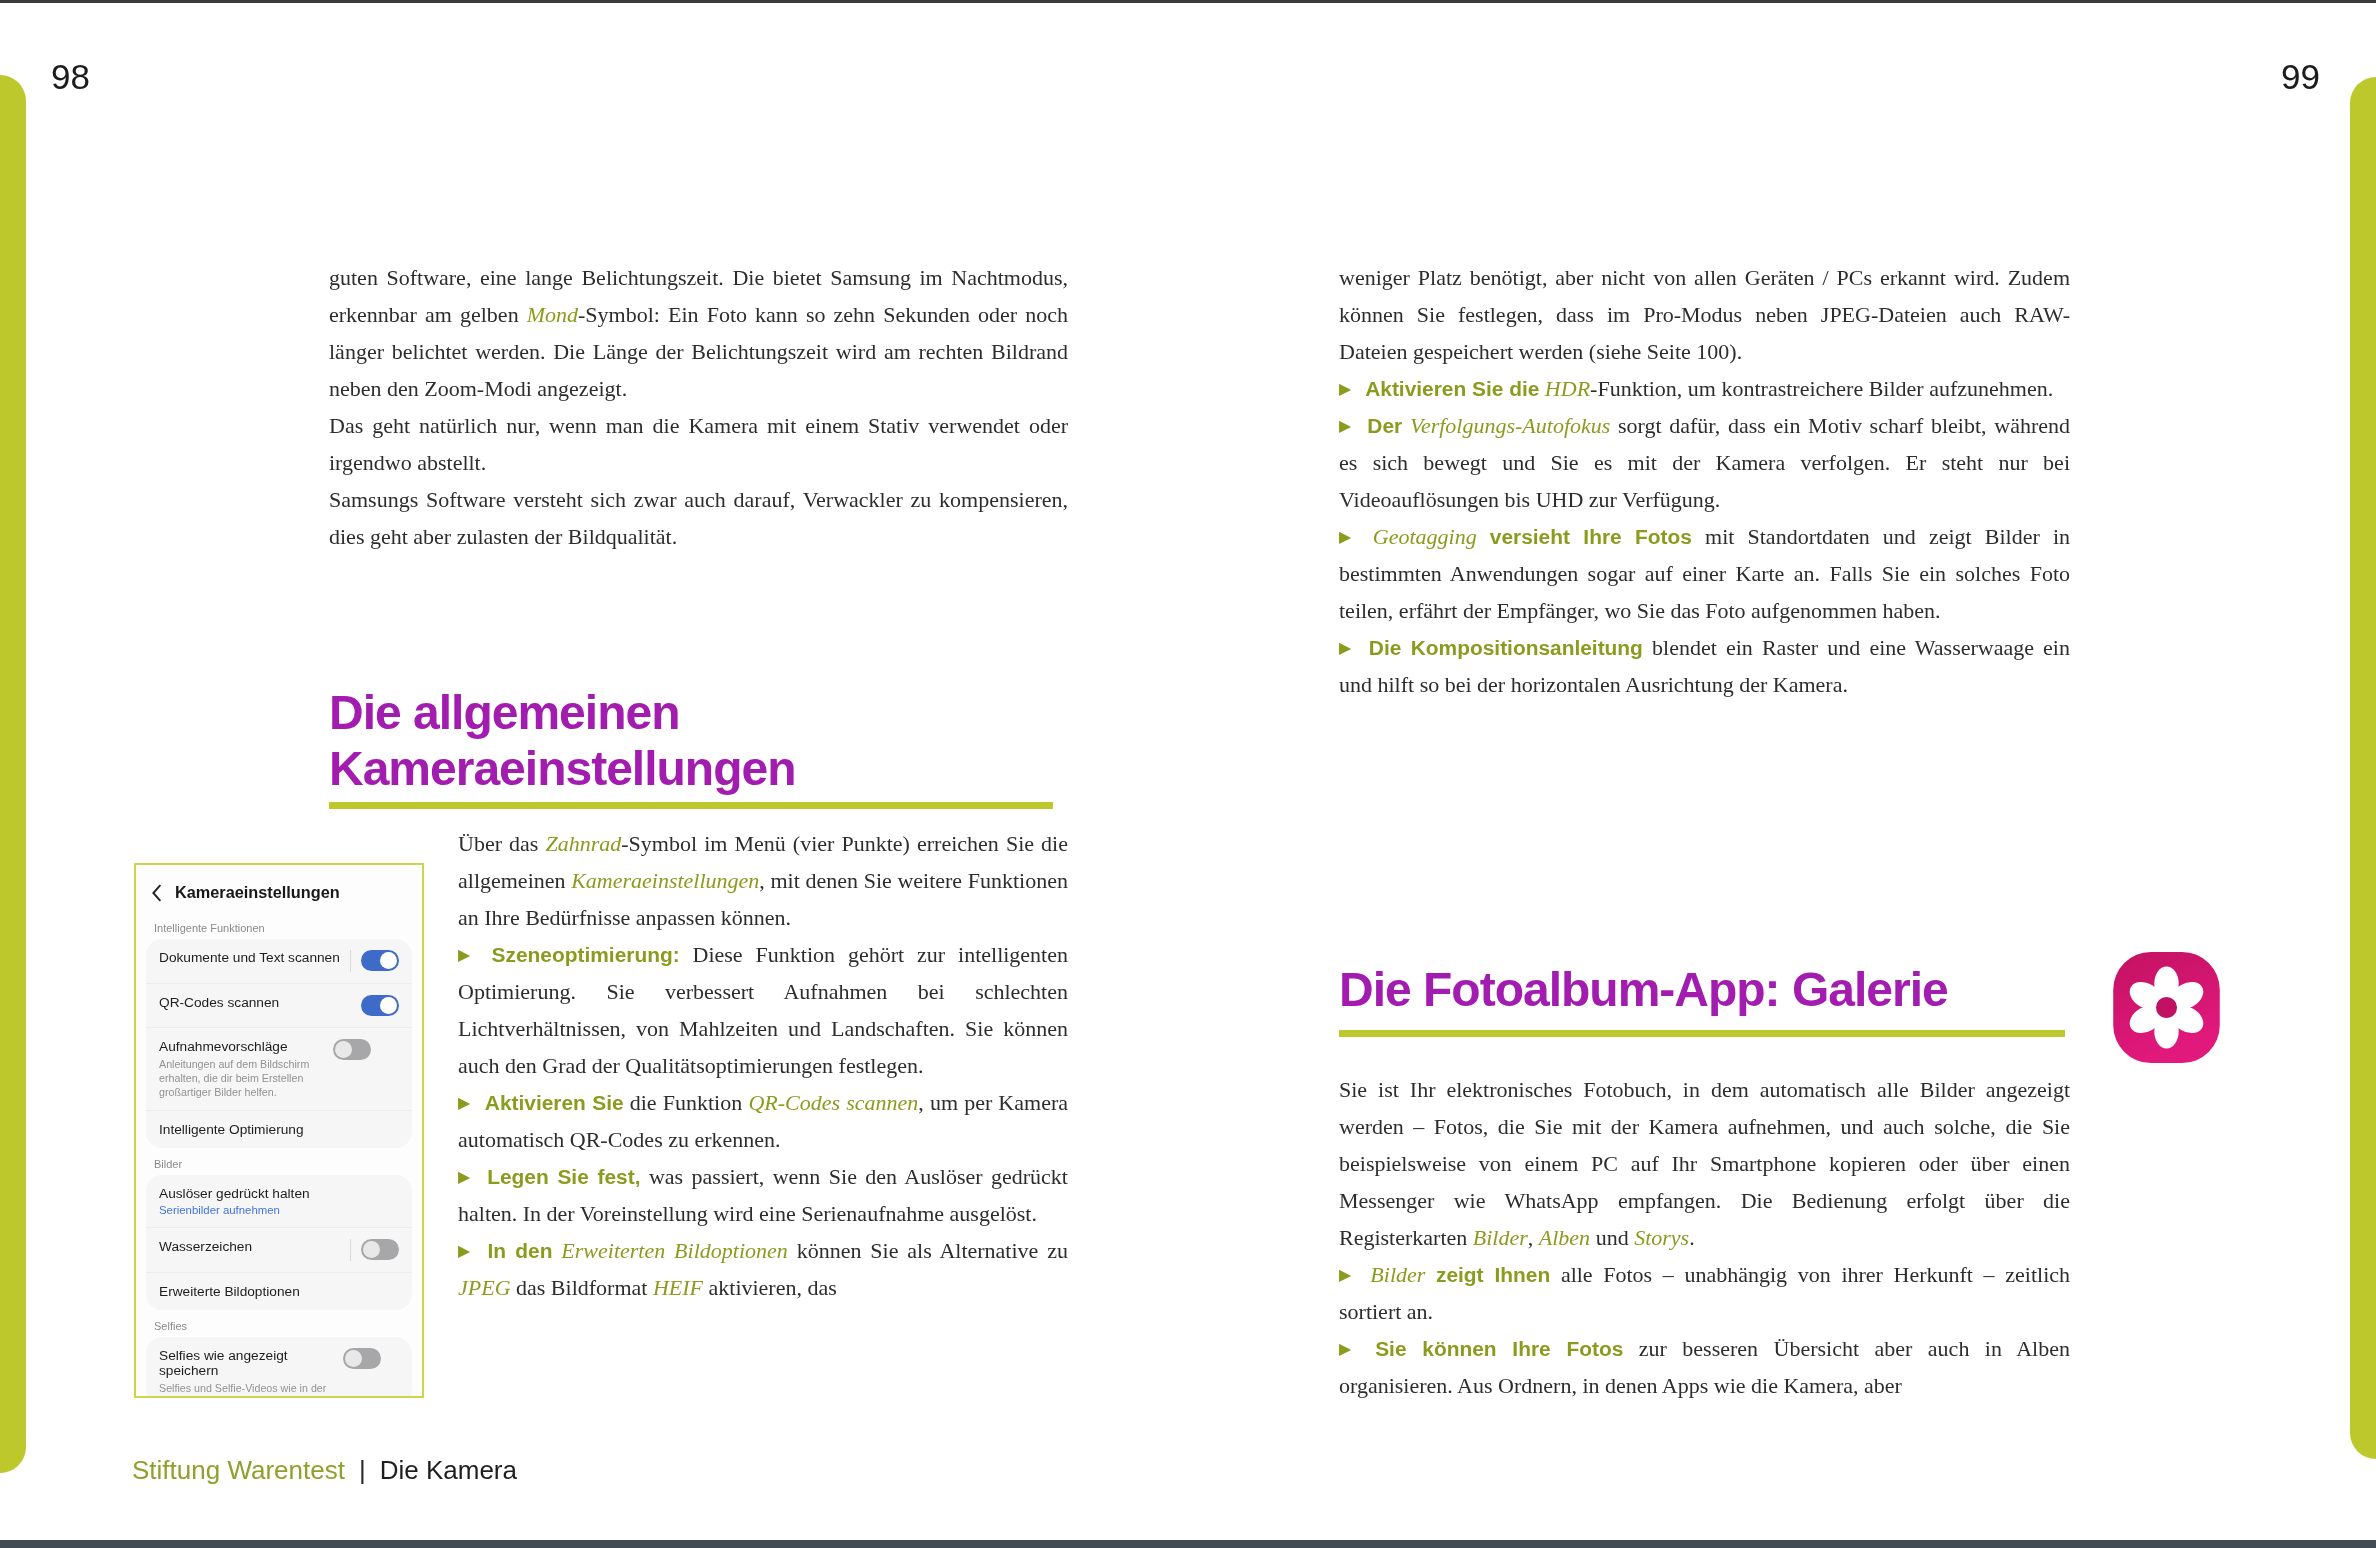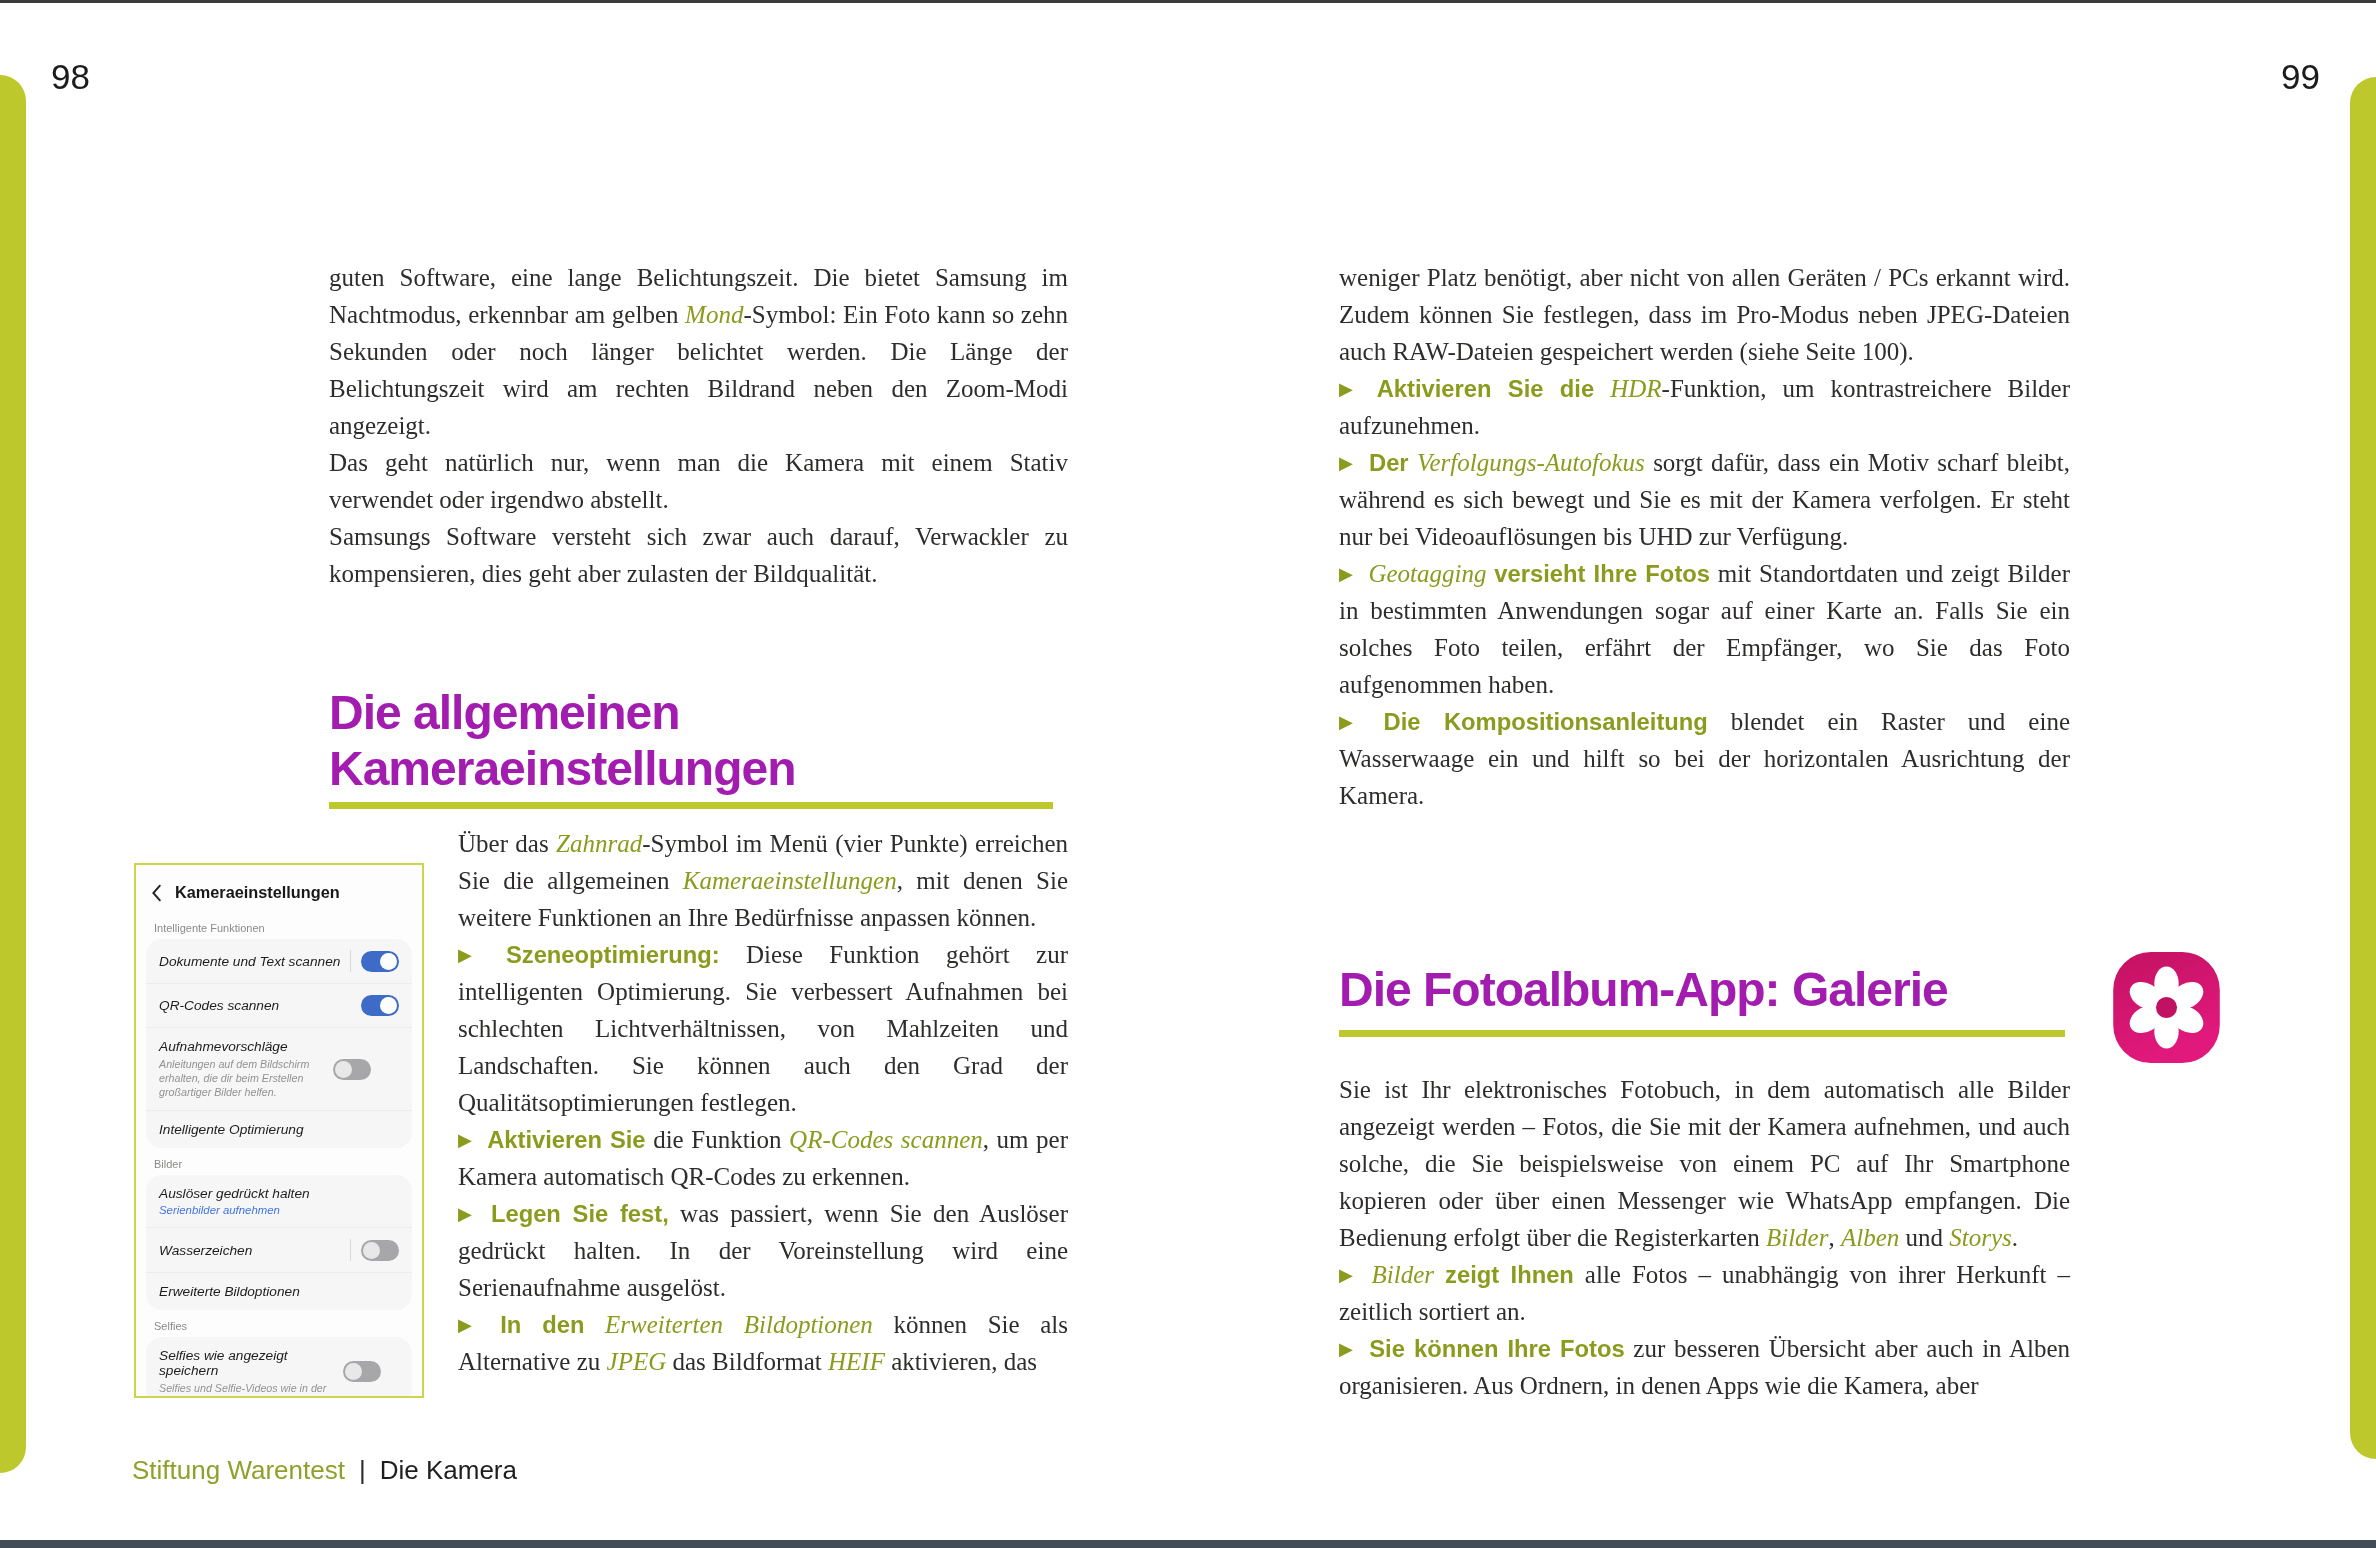--- a/index.html
+++ b/index.html
@@ -10,42 +10,42 @@
   .edge-top{position:absolute;left:0;top:0;width:2376px;height:3px;background:#3a3a3a;}
   .edge-bottom{position:absolute;left:0;top:1540px;width:2376px;height:8px;background:#424c55;}
   .strip{position:absolute;width:26px;background:#bcc82b;}
   .strip-left{left:0;top:75px;height:1398px;border-radius:0 46px 46px 0;}
   .strip-right{right:0;top:77px;height:1382px;border-radius:46px 0 0 46px;}
   .pagenum{position:absolute;font-family:"Liberation Sans",sans-serif;font-size:35px;color:#1c1c1c;}
   #pn-left{left:51px;top:57px;}
   #pn-right{left:2281px;top:57px;}
 
   
-  .tblock{position:absolute;font-size:25px;line-height:37px;text-align:justify;}
+  .tblock{position:absolute;font-size:22px;line-height:37px;text-align:justify;}
   .tblock p.para{margin:0;}
   .ig{font-style:italic;color:#8a9b1e;}
   .bg{font-family:"Liberation Sans",sans-serif;font-weight:700;color:#8a9b1e;font-size:0.95em;}
   .bu{font-family:"DejaVu Sans",sans-serif;color:#8a9b1e;font-size:0.72em;margin-right:14px;vertical-align:2px;}
 
   .headline{position:absolute;font-family:"Liberation Sans",sans-serif;font-weight:700;
     font-size:48px;line-height:56px;color:#a21caf;letter-spacing:-1px;}
   .rule{position:absolute;height:7px;background:#bcc82b;}
 
   
   #phone{
     position:absolute;left:134px;top:863px;width:290px;height:535px;
     border:2px solid #cdd64b;background:#fdfdfd;overflow:hidden;
     font-family:"Liberation Sans",sans-serif;color:#1b1b1b;box-sizing:border-box;
   }
   .ph-header{display:flex;align-items:center;gap:12px;padding:18px 16px 10px 14px;}
   .ph-title{font-size:16.3px;font-weight:700;color:#181818;}
   .ph-back{display:inline-flex;align-items:center;}
   .ph-label{font-size:11px;color:#8a8a88;padding:10px 18px 5px 18px;}
   .ph-card{background:#f6f6f7;border-radius:16px;margin:0 10px;}
-  .ph-row{display:flex;align-items:center;padding:11px 13px;font-style:italic;}
+  .ph-row{display:flex;align-items:flex-start;padding:11px 13px;}
   .ph-row + .ph-row{border-top:1px solid #ececec;}
   .ph-row-text{flex:1 1 auto;min-width:0;}
   .ph-row-title{font-size:13.7px;font-weight:500;color:#1d1d1d;}
   .ph-sub{font-size:10.7px;line-height:14px;color:#929290;margin-top:3px;}
   .ph-sub-link{font-size:11.4px;color:#4273e3;margin-top:3px;}
   .ph-div{width:1px;height:22px;background:#d8d8d8;margin:0 10px 0 4px;flex:none;}
   .toggle{display:inline-block;width:38px;height:21px;border-radius:11px;position:relative;flex:none;}
   .toggle::after{content:"";position:absolute;top:2px;width:17px;height:17px;border-radius:50%;}
   .toggle[data-state="on"]{background:#3e6bc7;}
   .toggle[data-state="on"]::after{right:2px;background:#ffffff;}

